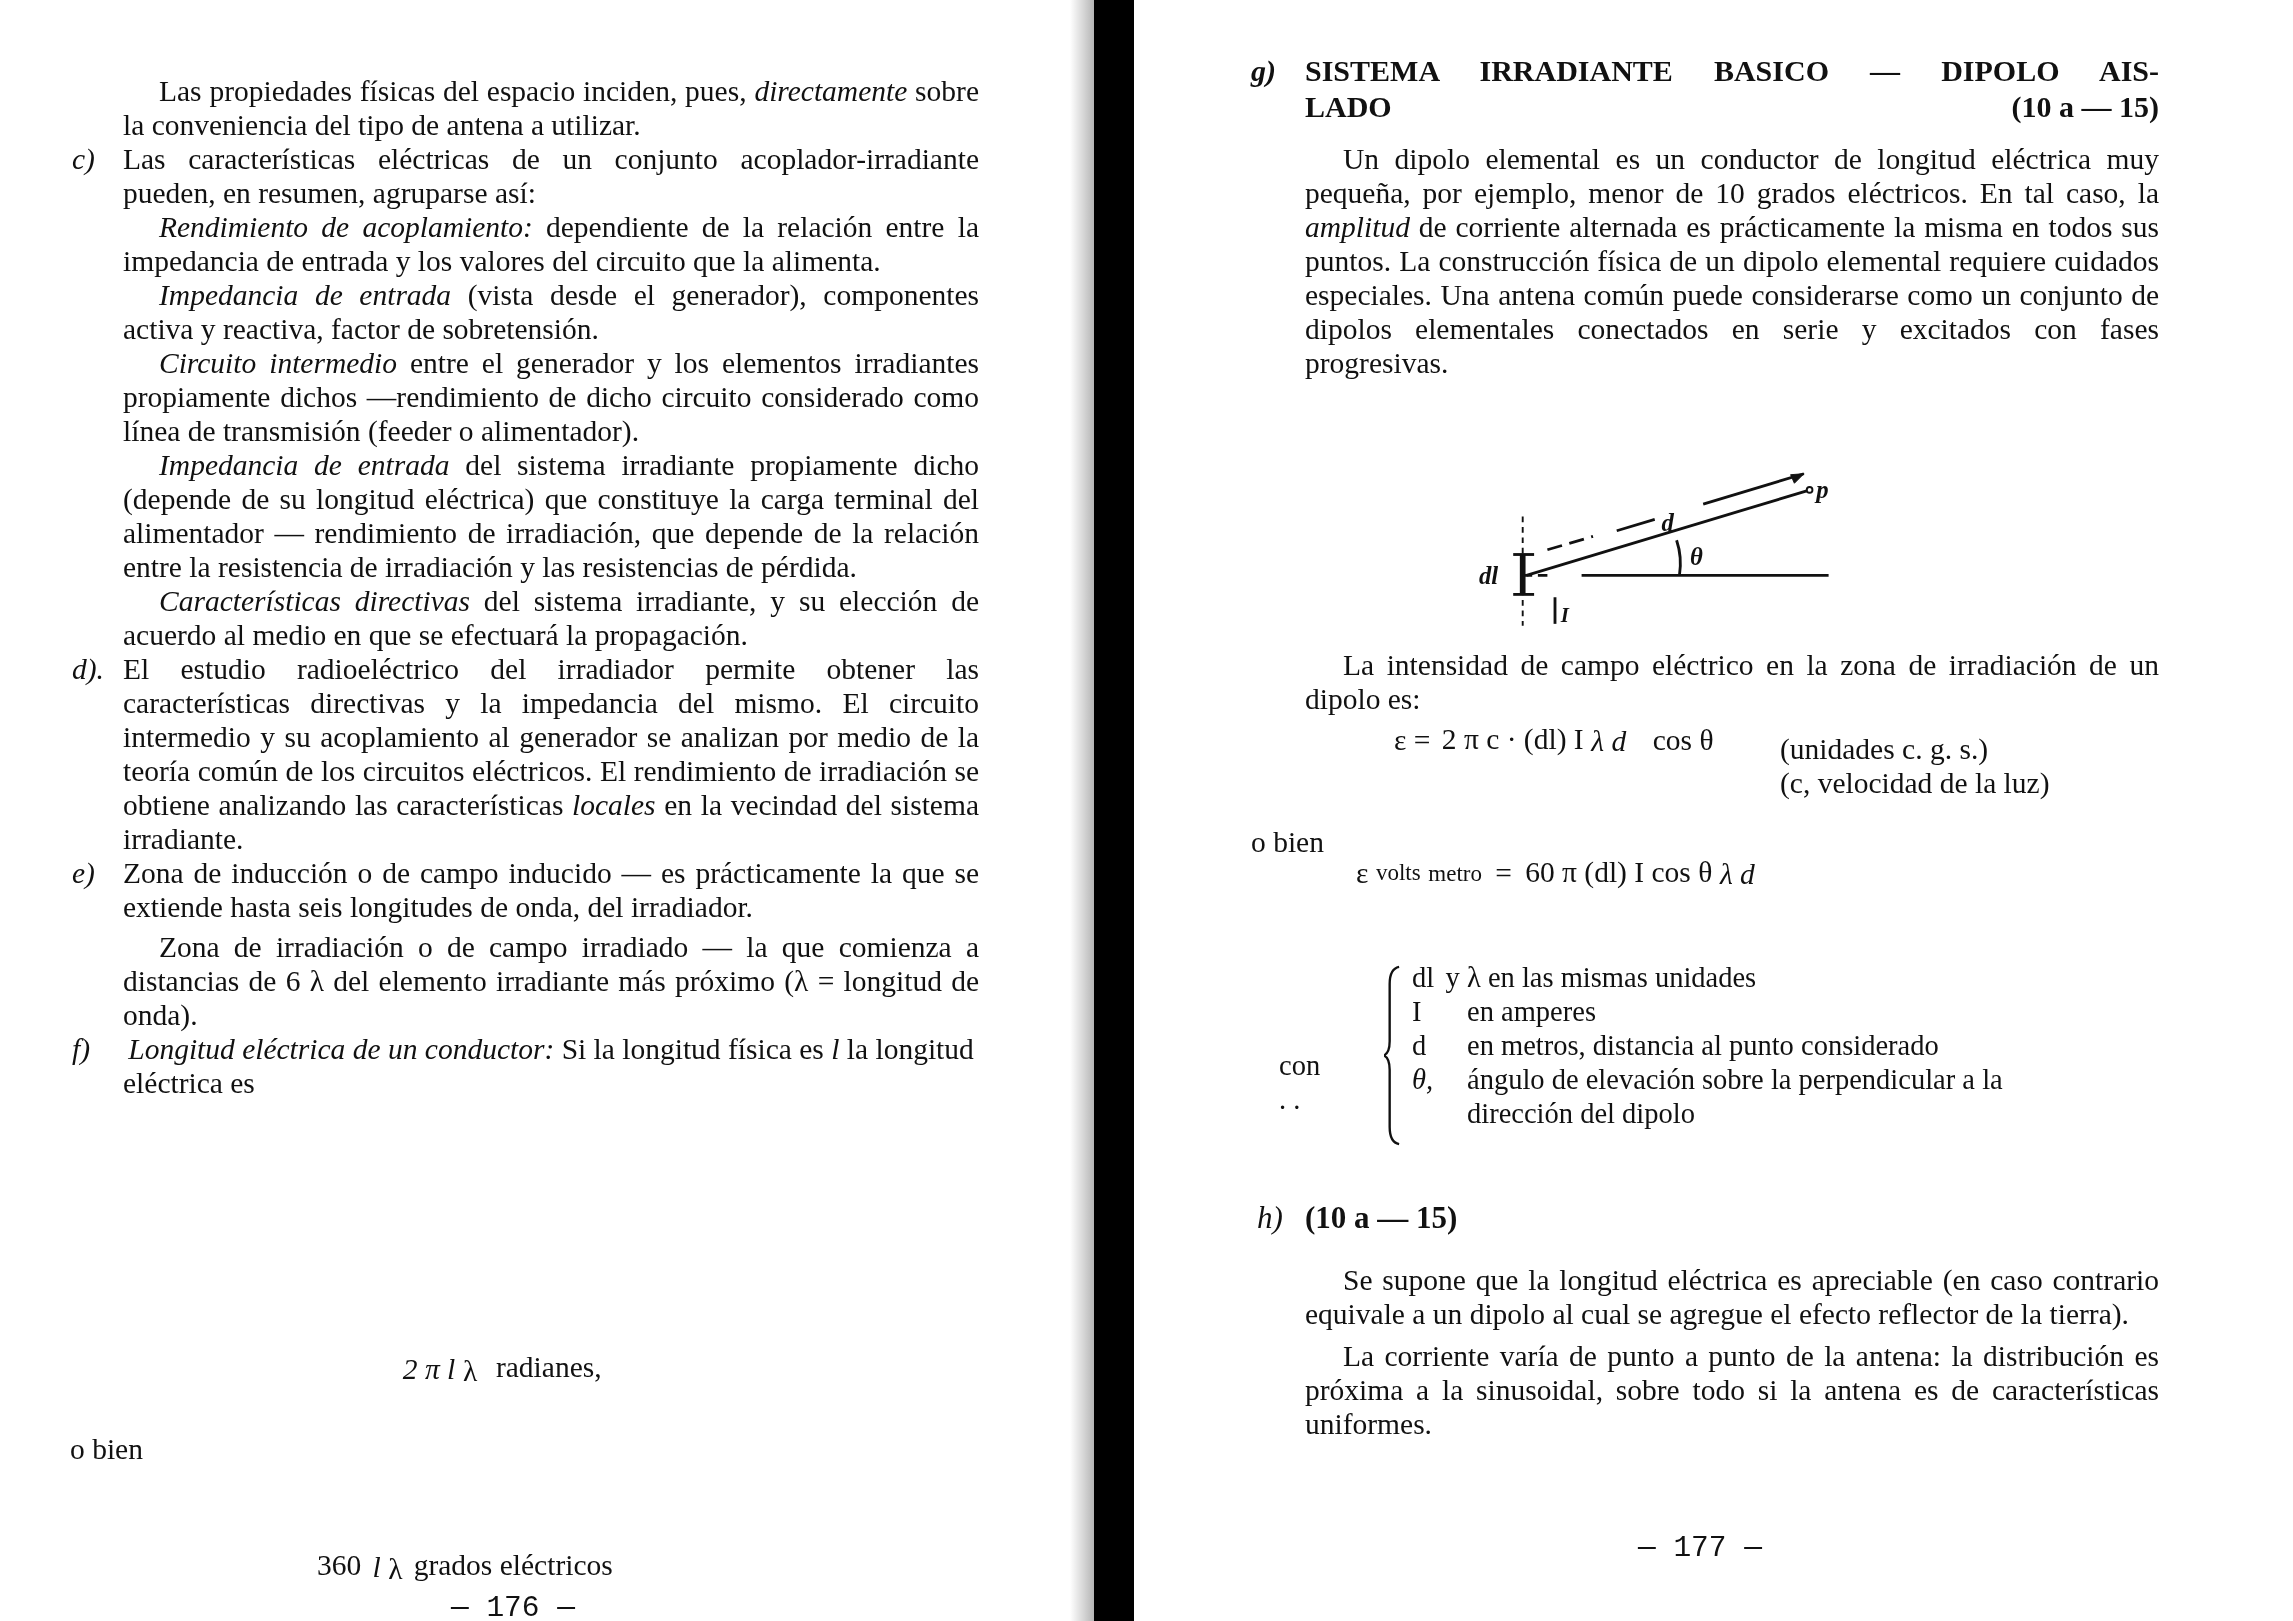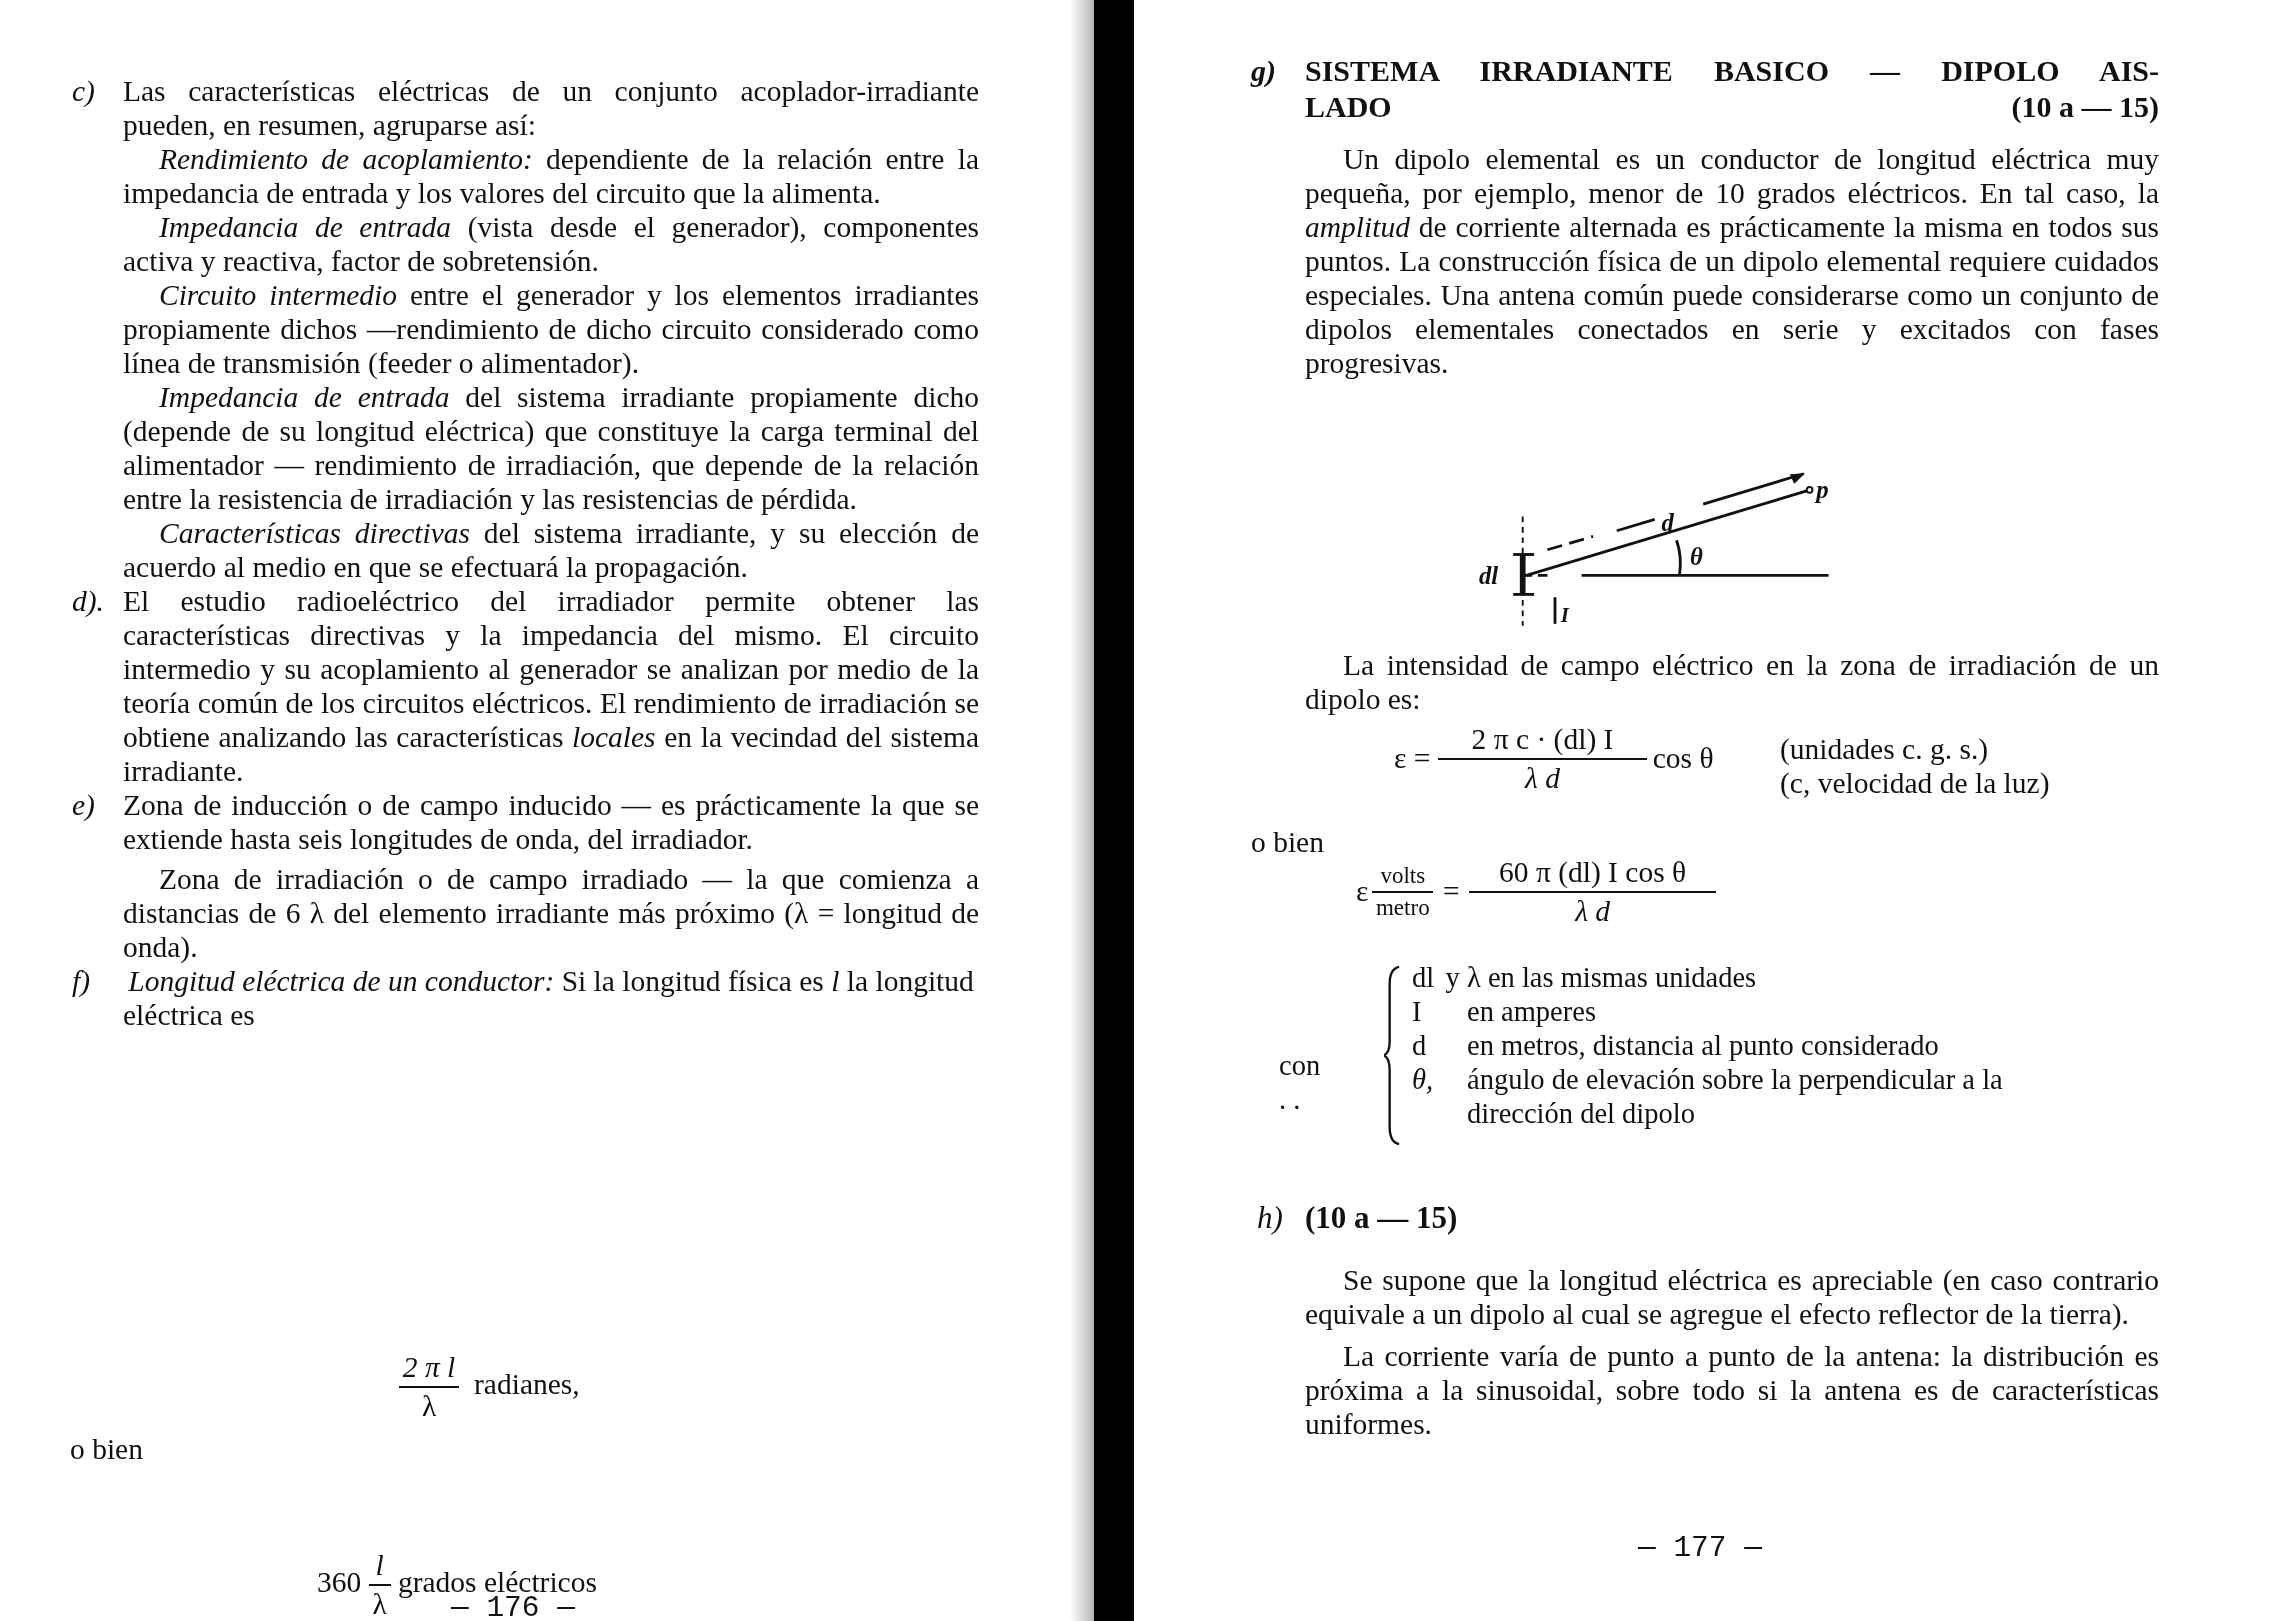--- a/index.html
+++ b/index.html
@@ -21,21 +21,21 @@
   .right-col { left:1251px; top:53px; width:908px; }
   p { margin:0; text-align:justify; text-align-last:left; }
   .indent { text-indent:36px; }
   .item { position:relative; }
   .item .label { position:absolute; left:-51px; top:0; font-style:italic; }
   .jl { text-align:justify; text-align-last:justify; }
   i, em { font-style:italic; }
   .bold { font-weight:bold; }
 
   .formula { position:absolute; font-size:29.5px; }
-  .frac { display:inline-flex; flex-direction:column; align-items:center; vertical-align:middle;text-align:center; }
+  .frac { display:inline-flex; align-items:center; vertical-align:middle;text-align:center; }
   .frac .num { padding:0 3.8px 1.9px; }
   .frac .bar { height:1.9px; background:#111; align-self:stretch; }
   .frac .den { padding:1.9px 3.8px 0; }
 
   .page-num { position:absolute; font-size:29.5px;font-family:Liberation Mono, monospace; }
 
   .heading { position:relative; font-weight:bold; font-size:30px; line-height:36px; }
   .heading .label { position:absolute; left:-54px; font-style:italic; font-weight:bold; }
   .heading-row { display:flex; justify-content:space-between; }
 
@@ -53,20 +53,23 @@
 
   svg.diagram { position:absolute; left:1479px; top:464px; }
 </style>
 </head>
 <body>
 
 <div class="gutter-shadow"></div>
 <div class="gutter"></div>
 
 <div class="col left-col">
+  <p class="indent">
+    <span>Las propiedades físicas del espacio inciden, pues, </span><i>directamente</i><span> sobre la conveniencia del tipo de antena a utilizar.</span>
+  </p>
 
   <div class="item">
     <span class="label">c)</span>
     <p>Las características eléctricas de un conjunto acoplador-irradiante pueden, en resumen, agruparse así:</p>
     <p class="indent"><i>Rendimiento de acoplamiento:</i><span> dependiente de la relación entre la impedancia de entrada y los valores del circuito que la alimenta.</span></p>
     <p class="indent"><i>Impedancia de entrada</i><span> (vista desde el generador), componentes activa y reactiva, factor de sobretensión.</span></p>
     <p class="indent"><i>Circuito intermedio</i><span> entre el generador y los elementos irradiantes propiamente dichos —rendimiento de dicho circuito considerado como línea de transmisión (feeder o alimentador).</span></p>
     <p class="indent"><i>Impedancia de entrada</i><span> del sistema irradiante propiamente dicho (depende de su longitud eléctrica) que constituye la carga terminal del alimentador — rendimiento de irradiación, que depende de la relación entre la resistencia de irradiación y las resistencias de pérdida.</span></p>
     <p class="indent"><i>Características directivas</i><span> del sistema irradiante, y su elección de acuerdo al medio en que se efectuará la propagación.</span></p>
   </div>

